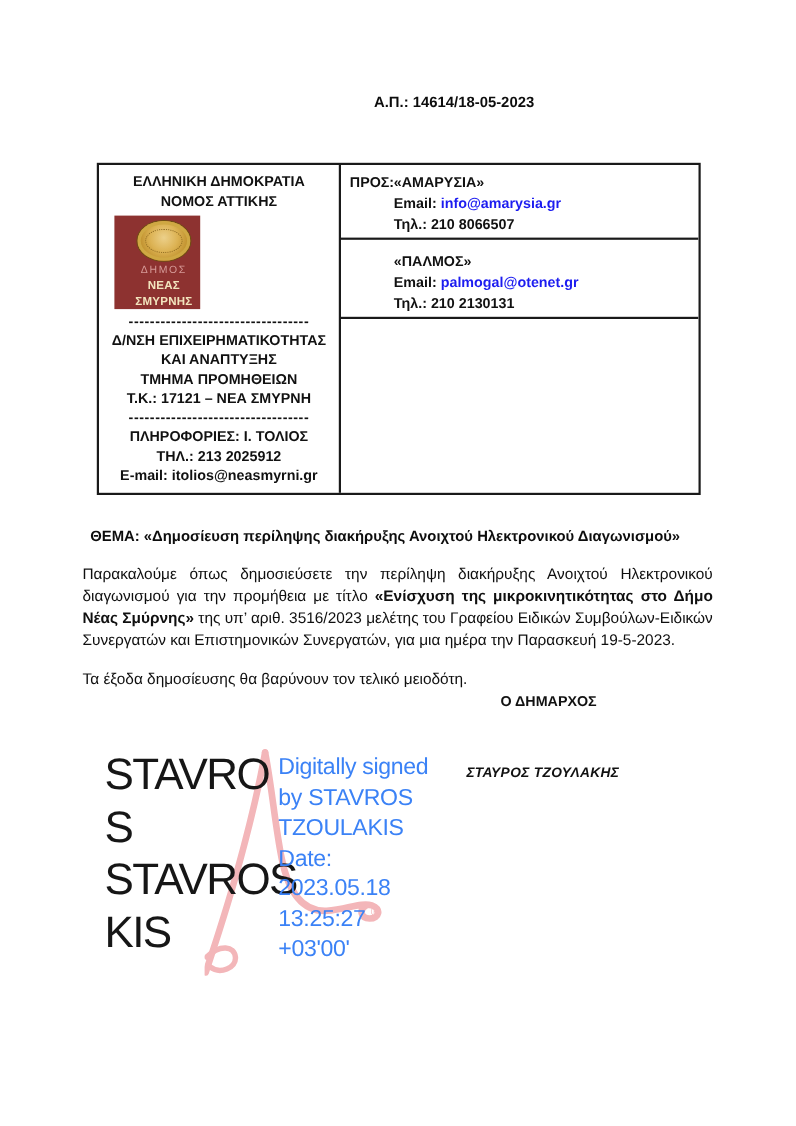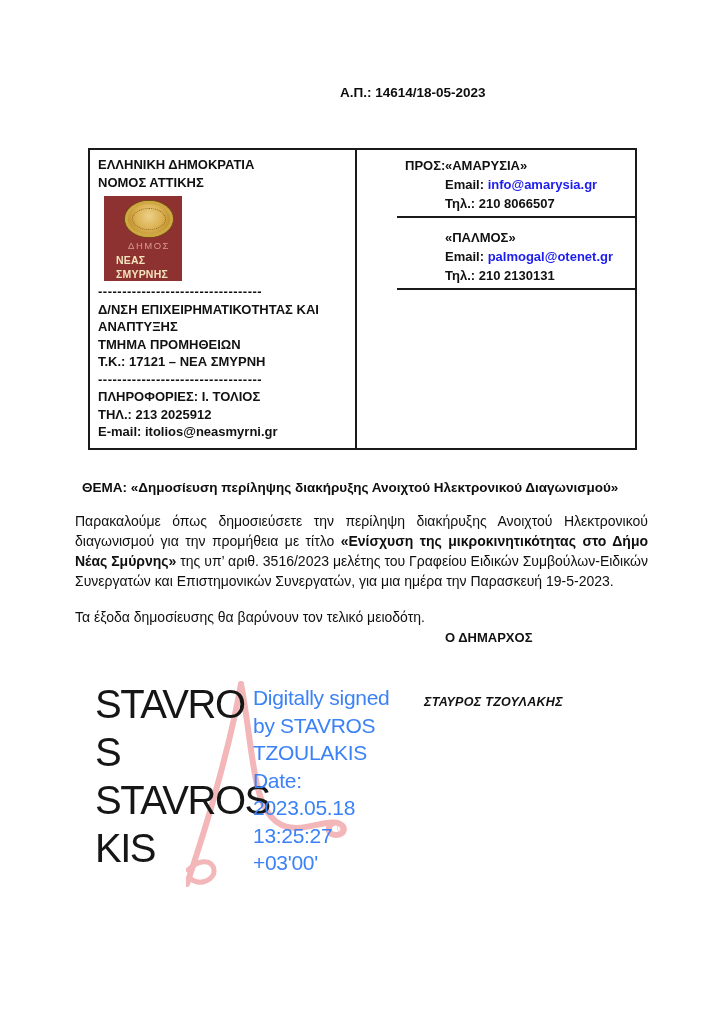--- a/index.html
+++ b/index.html
@@ -11,24 +11,24 @@
   }
   
   .ref { position:absolute; top:85px; left:340px; font-size:13.5px; font-weight:700; color:#0d0d0d; }
 
   
   .doc-table {
     position:absolute; top:148px; left:88px; width:549px; height:302px;
     border:2px solid #1a1a1a; display:flex;
   }
   .cell-left {
-    width:267px; border-right:2px solid #1a1a1a; padding:6px 8px;
-    font-size:13px; font-weight:700; line-height:1.35; overflow:hidden;
+    width:220px; border-right:2px solid #1a1a1a; padding:6px 8px;
+    font-size:13px; font-weight:700; line-height:1.35; overflow:hidden;text-align:center;
   }
-  .cell-right { flex:1; position:relative; font-size:13px; font-weight:700; overflow:hidden;margin-left:40px; }
+  .cell-right { flex:1; position:relative; font-size:13px; font-weight:700; overflow:hidden; }
 
   .logo {
     width:78px; height:85px; margin:5px 0 2px 6px; background:#8d3230;
     display:flex; flex-direction:column; align-items:center; overflow:hidden;padding-left:12px;
   }
   .coin {
     width:48px; height:46px; border-radius:50%; margin-top:5px; position:relative;
     background:radial-gradient(circle at 50% 42%, #ecd08a 0%, #dcb253 40%, #c1922f 68%, #9c7420 100%);
     box-shadow:inset 0 0 0 3px #cfa843, 0 0 0 1px #6e5012;
   }
@@ -49,21 +49,21 @@
   .mail { color:#1c1cf0; text-decoration:none; }
   .mail.underlined { }
 
   
   .subject { position:absolute; top:480px; left:82px; width:570px; font-size:13.5px; font-weight:700; color:#0d0d0d; }
   .body-par { position:absolute; top:511px; left:75px; width:573px; font-size:14px; line-height:20px; text-align:justify; color:#0f0f0f; }
   .body-par b { font-weight:700; }
   .body-closing { text-align:left;margin-top:16px; }
 
   
-  .mayor-title { position:absolute; top:630px; left:445px; font-size:13px; font-weight:700; }
+  .mayor-title { position:absolute; top:630px; left:455px; font-size:13px; font-weight:700; }
   .sig-mark { position:absolute; top:670px; left:186px; width:172px; height:218px; }
   .sig-reg { position:absolute; top:822px; left:337px; font-size:12px; color:#f3b6b9; font-weight:400; }
   .sig-big {
     position:absolute; top:680px; left:95px; font-size:40px; line-height:48px;
     letter-spacing:-1.5px; color:#161616; font-weight:400; white-space:nowrap;
   }
   .sig-details {
     position:absolute; top:684px; left:253px; font-size:21px; line-height:27.5px;
     color:#3b82f6; letter-spacing:-0.3px; white-space:nowrap;
   }

